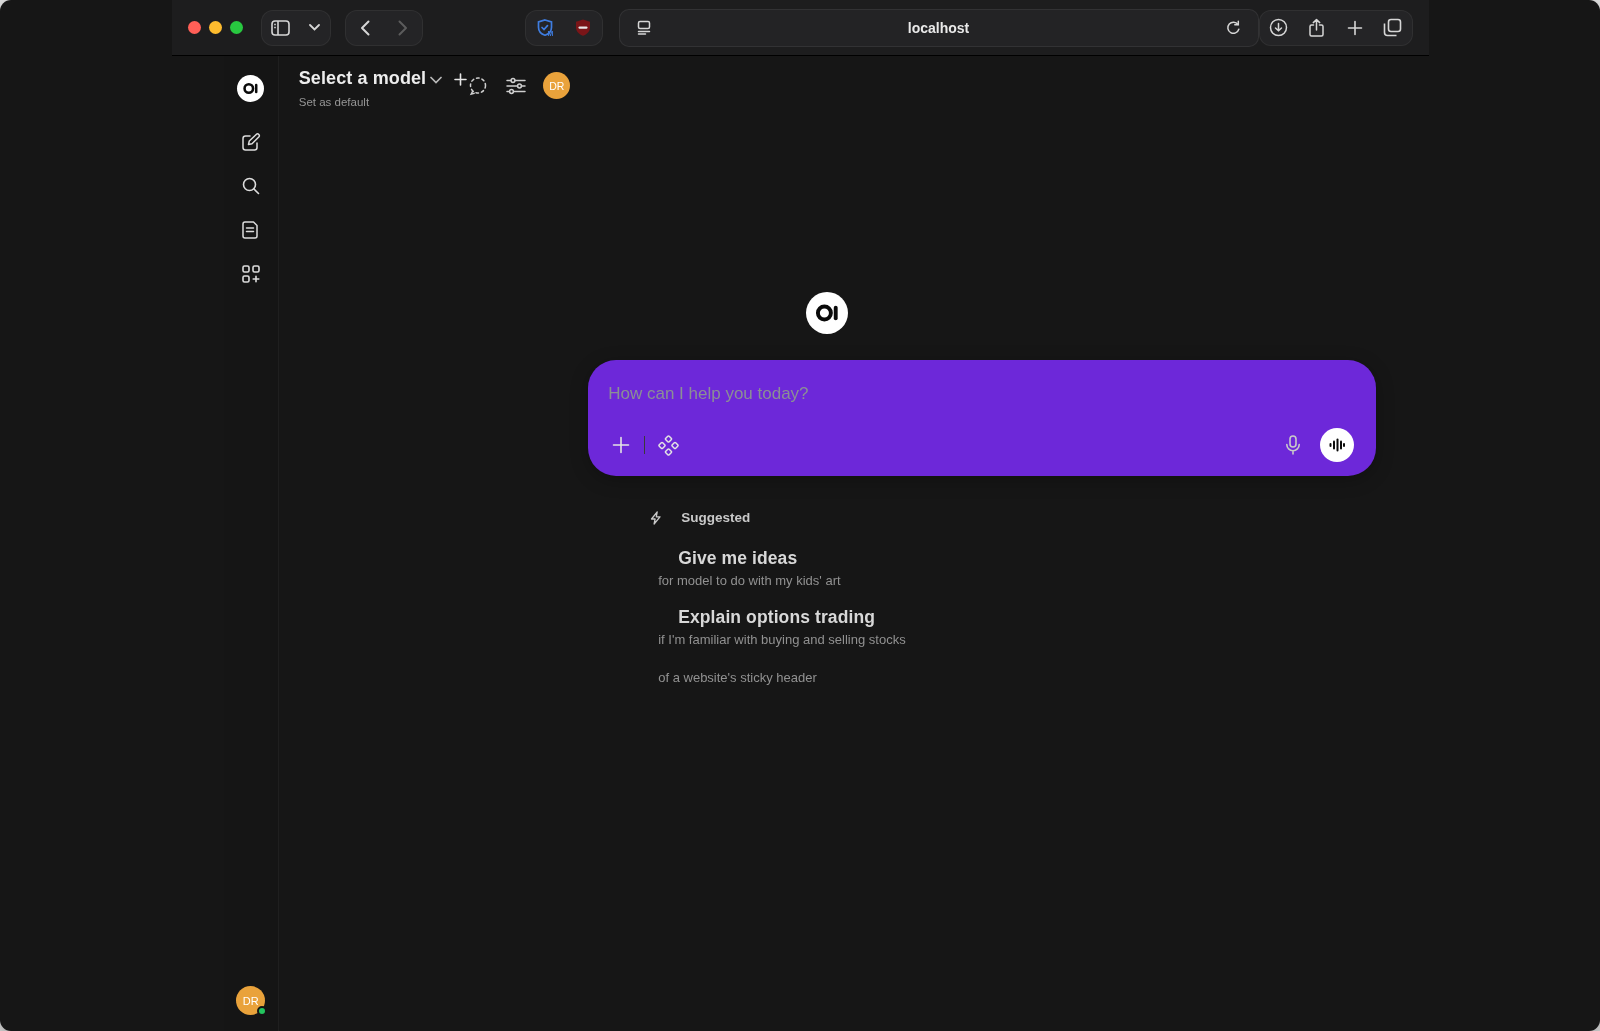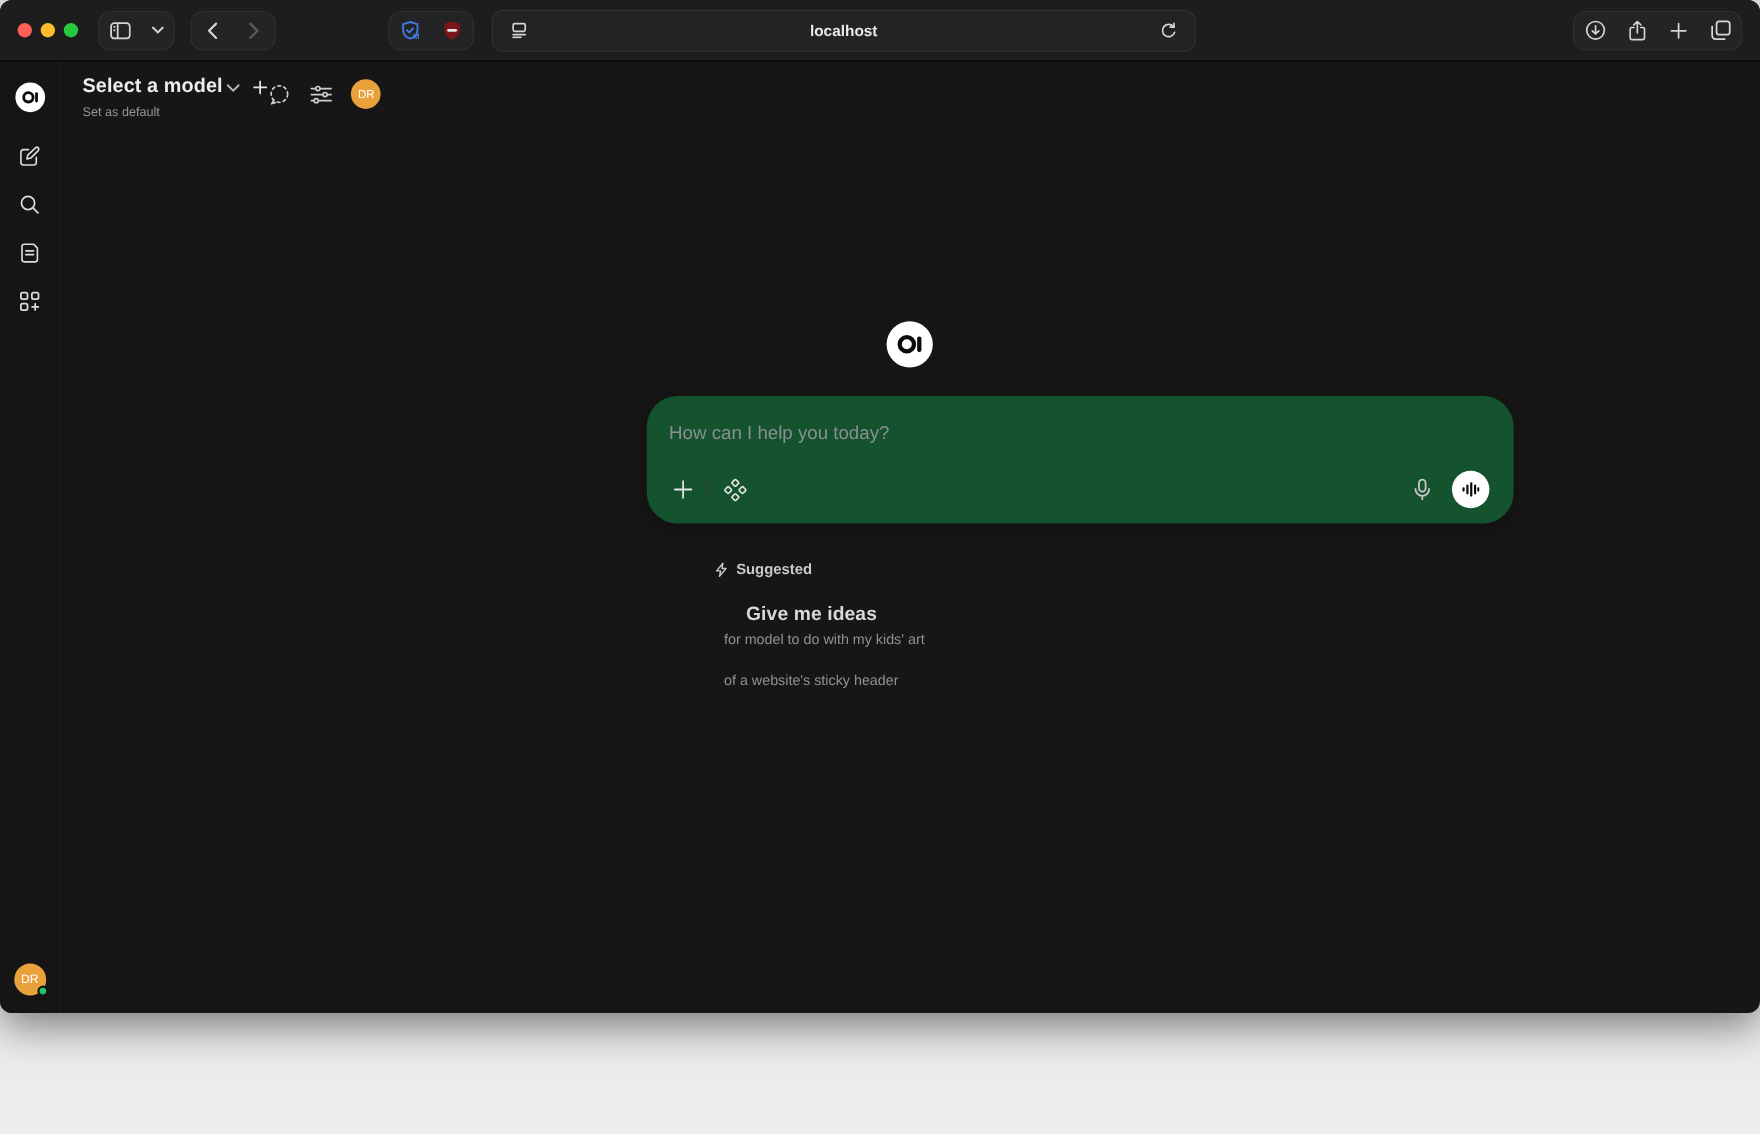--- a/index.html
+++ b/index.html
@@ -3,26 +3,27 @@
 <meta charset="utf-8">
 <style>
   * { margin:0; padding:0; box-sizing:border-box; }
   html,body { width:1600px; height:1031px; }
   body {
     background:#ececec;
     font-family:"Liberation Sans", sans-serif;
     overflow:hidden;
   }
   .window {
-    width:1600px; height:921px;
+    width:1600px; height:1031px;
     background:#161616;
     border-radius:11px;
     overflow:hidden;
     display:flex; flex-direction:column;
     box-shadow:0 10px 40px rgba(0,0,0,.5);
+    align-items:center;
   }
   
   .toolbar {
     height:56px; flex:0 0 56px;
     background:#1d1d1e;
     display:flex; align-items:center;
     padding:0 16px;
     border-bottom:1px solid #000;
   }
   .traffic { display:flex; gap:8px; align-items:center; }
@@ -117,21 +118,21 @@
     margin:236px auto 0 auto;
     display:flex; flex-direction:column;
   }
   .greeting {
     display:flex; align-items:center; gap:20px;
     margin-left:218px;
     margin-bottom:26px;
   }
   .greeting-text { color:#f1f1f1; font-size:30px; font-weight:500; letter-spacing:.2px; }
   .composer {
-    background:#14532d;
+    background:#6d28d9;
     border-radius:28px;
     padding:18px 22px 14px 18px;
     box-shadow:0 4px 18px rgba(0,0,0,.25);
   }
   .composer-input {
     width:100%; background:transparent; border:none; outline:none;
     color:#e4e4e4; font-size:17px; font-family:"Liberation Sans", sans-serif;
     padding:6px 2px 2px 2px;
   }
   .composer-input::placeholder { color:#8b8f95; opacity:1; }
@@ -144,21 +145,21 @@
   .c-divider { width:1px; height:18px; background:#3a3a3a; margin:0 8px; }
   .composer-spacer { flex:1; }
   .voice-btn {
     width:34px; height:34px; border-radius:50%;
     background:#ffffff; border:none; cursor:pointer;
     display:flex; align-items:center; justify-content:center;
     margin-left:12px;
   }
   
   .suggest-block { margin:34px 0 0 62px; }
-  .suggest-label-row { display:flex; align-items:center; gap:7px; color:#c9c9c9; }
+  .suggest-label-row { display:flex; align-items:center; gap:19px; color:#c9c9c9; }
   .suggest-label { font-size:13.5px; font-weight:700; }
   .suggest-list { margin-top:14px; display:flex; flex-direction:column; }
   .suggest-item { cursor:pointer; padding:9px 8px 10px 8px; border-radius:10px; }
   .suggest-title { color:#d8d8d8; font-size:17.5px; font-weight:700; letter-spacing:.1px;margin-left:20px; }
   .suggest-sub { color:#919191; font-size:13px; margin-top:4px; }
 </style>
 </head>
 <body>
 
 <div class="window">
@@ -401,20 +402,24 @@
               <path d="M7.2 1L1.5 8h3.6l-1 5 5.9-7.2H6.3z"></path>
             </svg>
             <span class="suggest-label">Suggested</span>
           </div>
           <div class="suggest-list">
             <div class="suggest-item">
               <div class="suggest-title">Give me ideas</div>
               <div class="suggest-sub">for model to do with my kids' art</div>
             </div>
             <div class="suggest-item">
+              <div class="suggest-title">Explain options trading</div>
+              <div class="suggest-sub">if I'm familiar with buying and selling stocks</div>
+            </div>
+            <div class="suggest-item">
               <div class="suggest-sub">of a website's sticky header</div>
             </div>
           </div>
         </div>
 
       </div>
     </main>
   </div>
 </div>
 

